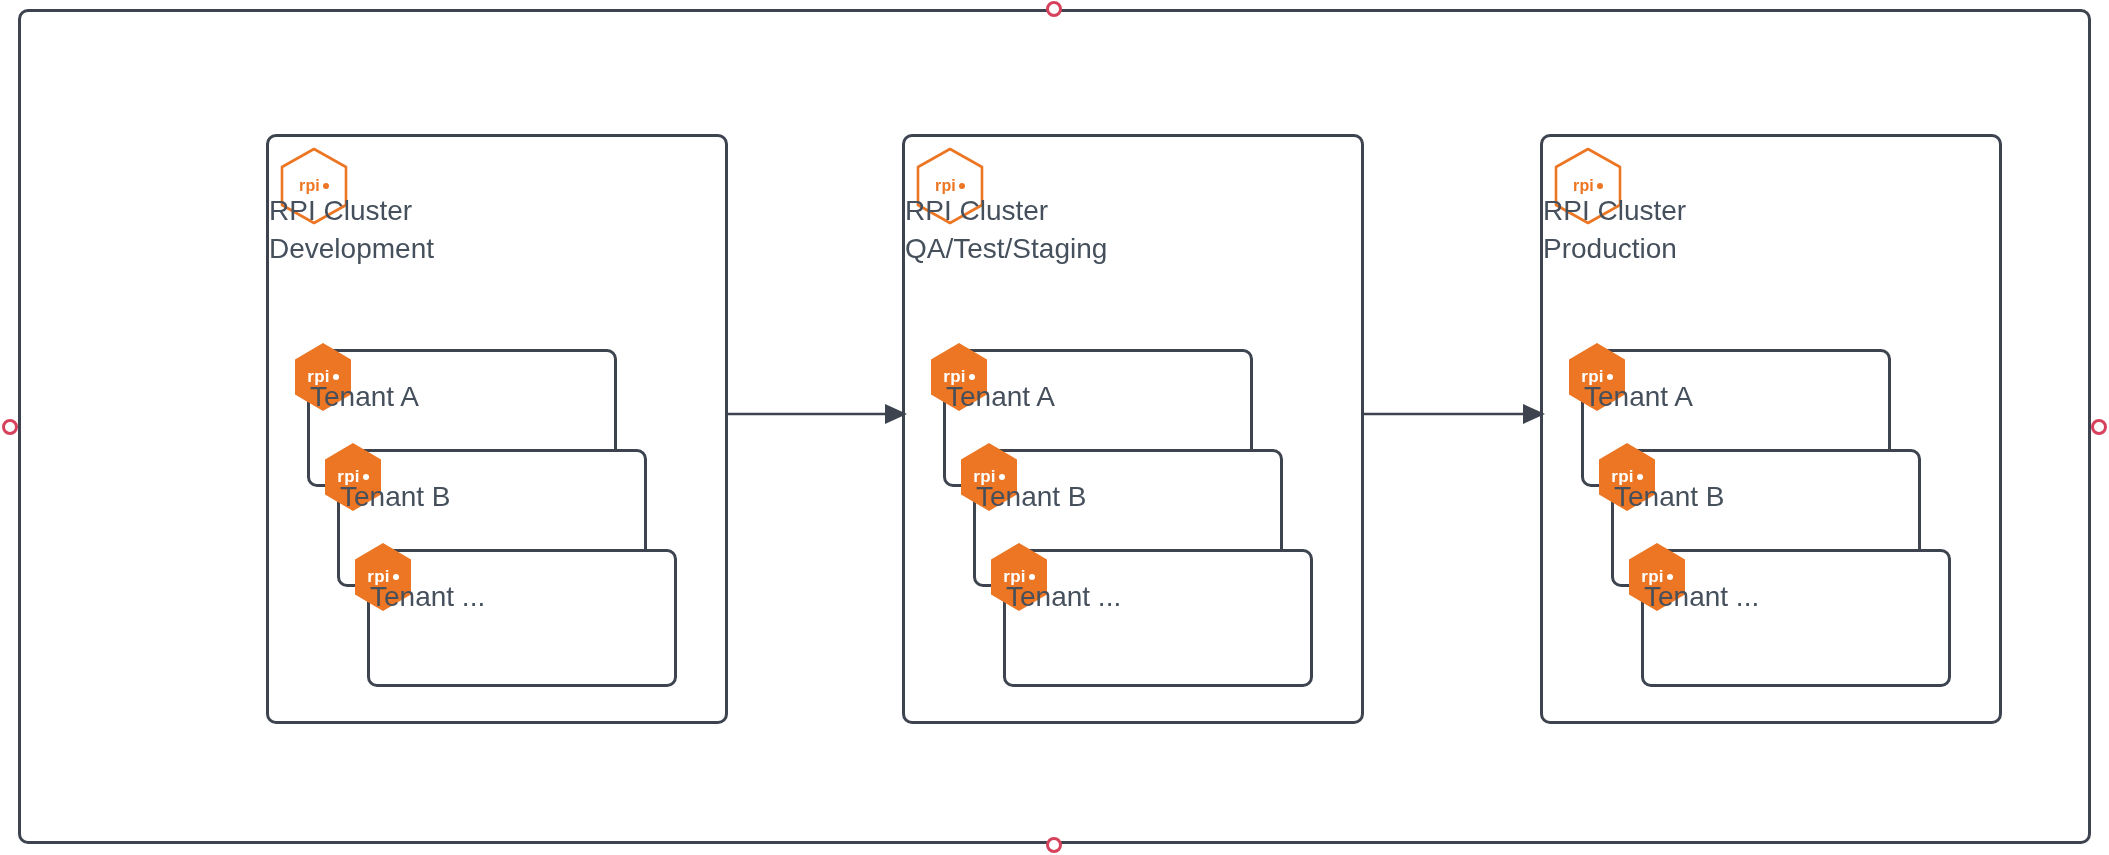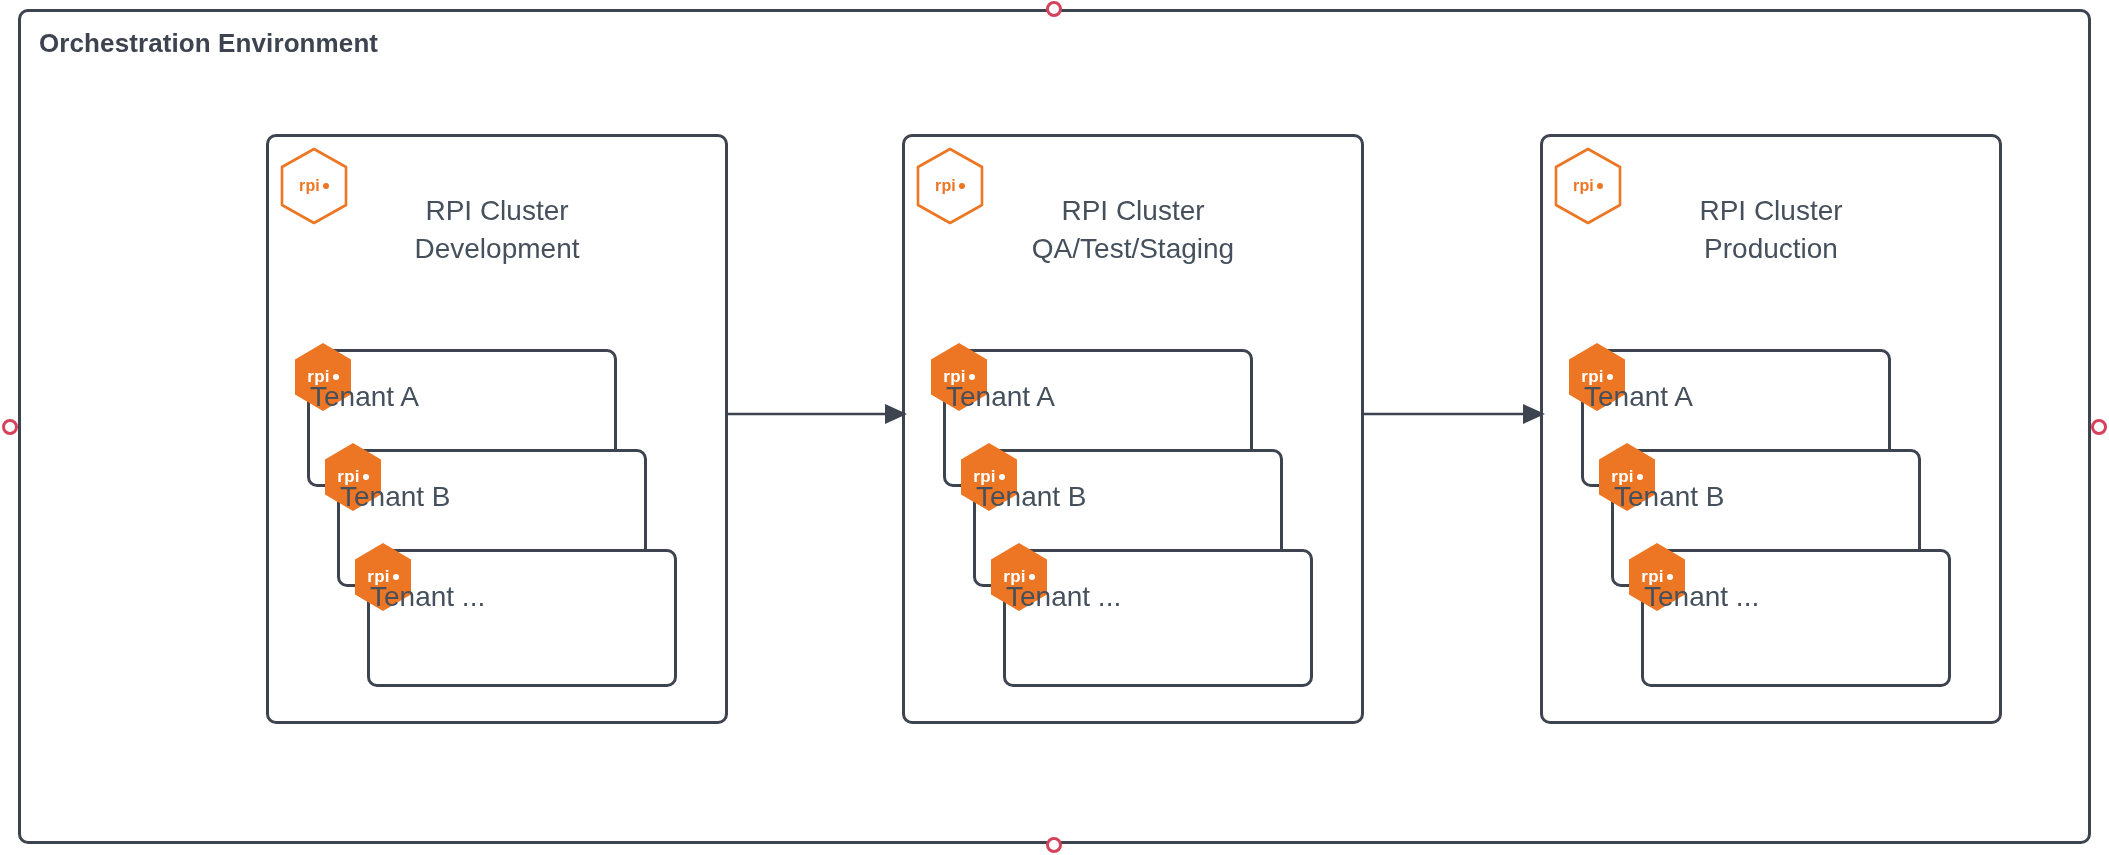--- a/index.html
+++ b/index.html
@@ -73,21 +73,20 @@
   }
   .cluster.c1 { left: 245px; }
   .cluster.c2 { left: 881px; }
   .cluster.c3 { left: 1519px; }
 
   .cluster-title {
     position: absolute;
     left: 0;
     right: 0;
     top: 55px;
-    text-align: center;
     font-size: 28px;
     line-height: 1.34;
     color: #45505c;
     white-space: pre-line;
     pointer-events: none;
   }
 
   
   .hex {
     position: absolute;
@@ -170,21 +169,20 @@
   .connector.a1 { left: 704px; width: 182px; }
   .connector.a2 { left: 1342px; width: 182px; }
 </style>
 </head>
 <body>
 
 <div id="canvas">
 
   <div class="env-container">
 
-    <div class="env-title">Orchestration Environment</div>
 
     <div class="cluster c1">
 
       <svg class="hex hex-outline" viewBox="0 0 70 78">
         <polygon points="35,2 67,20 67,58 35,76 3,58 3,20" fill="#ffffff" stroke="#ec7623" stroke-width="2.6" stroke-linejoin="round"></polygon>
       </svg>
       <div class="hex-outline hex" style="pointer-events:none;background:none;border:none;left:10px;top:10px;width:70px;height:78px;">
         <div class="hex-label"><span>rpi</span><span class="hex-dot"></span></div>
       </div>
 

